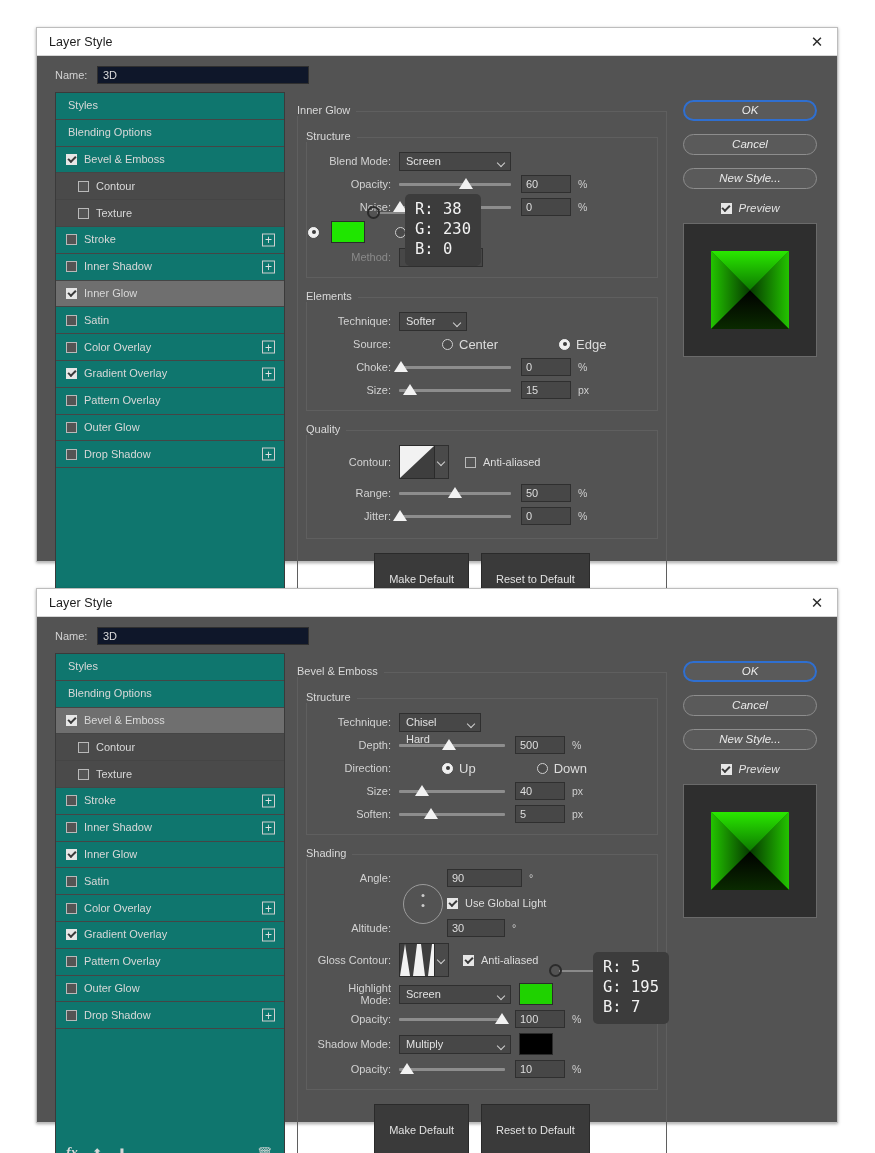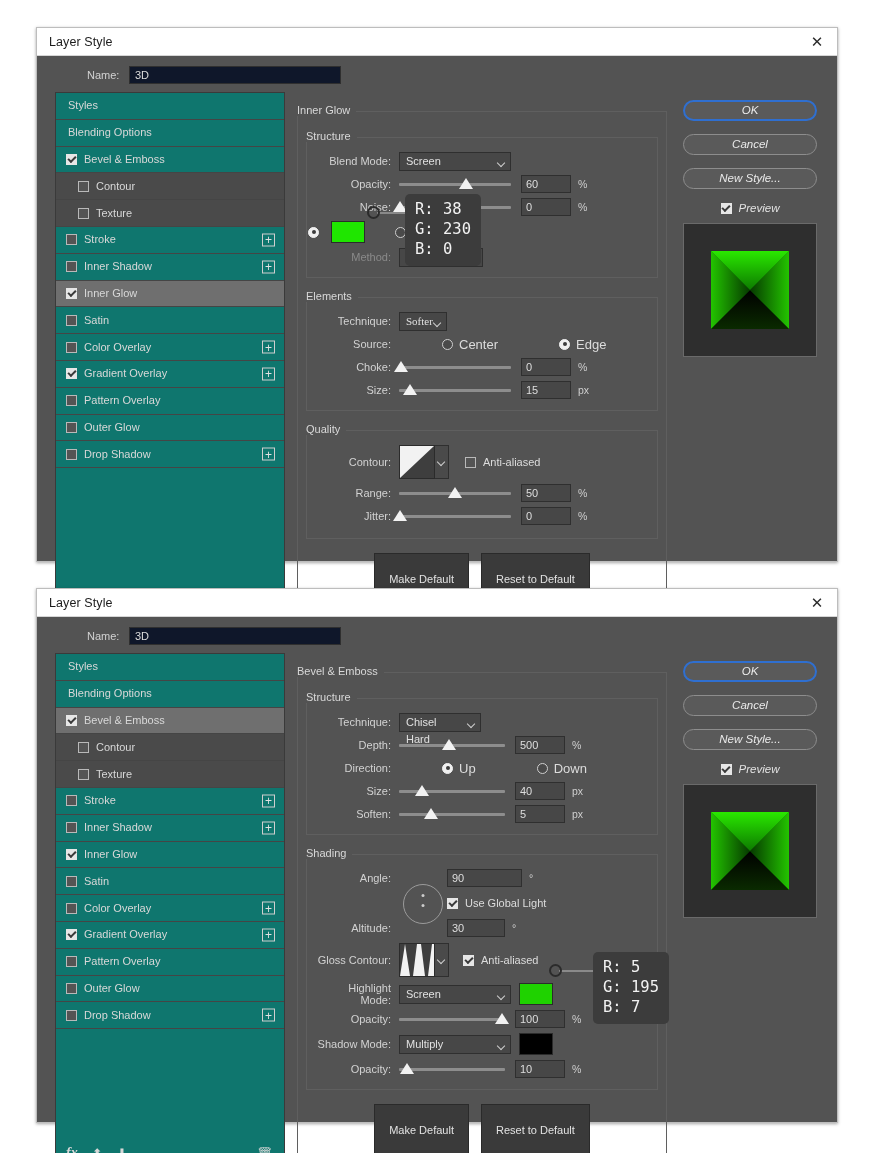--- a/index.html
+++ b/index.html
@@ -32,21 +32,20 @@
     width: 20px; height: 20px; display:flex; align-items:center; justify-content:center;
     color:#2b2b2b; font-size: 15px; line-height:1; cursor: default;
   }
 
   .body { position: relative; padding: 0; }
 
   
   .name-row {
     display: flex; align-items: center;
     padding: 10px 0 8px 18px;
-    margin-left: 32px;
   }
   .name-label { font-size: 11px; color: #d2d2d2; width: 42px; }
   .txtfield {
     background: #0f172a;
     border: 1px solid #2f2f2f;
     color: #dcdcdc;
     font-size: 11px;
     height: 18px; line-height: 16px;
     padding: 0 5px;
   }
@@ -367,21 +366,21 @@
                     <span class="select disabled" style="width:84px;">Smoother</span>
                   </div>
                 </div>
               </div>
 
               <div class="group" style="margin-top:8px;">
                 <span class="gtitle">Elements</span>
                 <div class="gbox" style="padding:12px 8px 8px 8px;">
                   <div class="row">
                     <span class="rlabel w90">Technique:</span>
-                    <span class="select" style="width:48px;font-family:Liberation Serif, serif;">Softer</span>
+                    <span class="select" style="width:68px;">Softer</span>
                   </div>
                   <div class="row">
                     <span class="rlabel w90">Source:</span>
                     <span class="radiolabel">
                       <span class="radio"></span>
                       <span>Center</span>
                     </span>
                     <span class="radiolabel">
                       <span class="radio on"></span>
                       <span>Edge</span>

